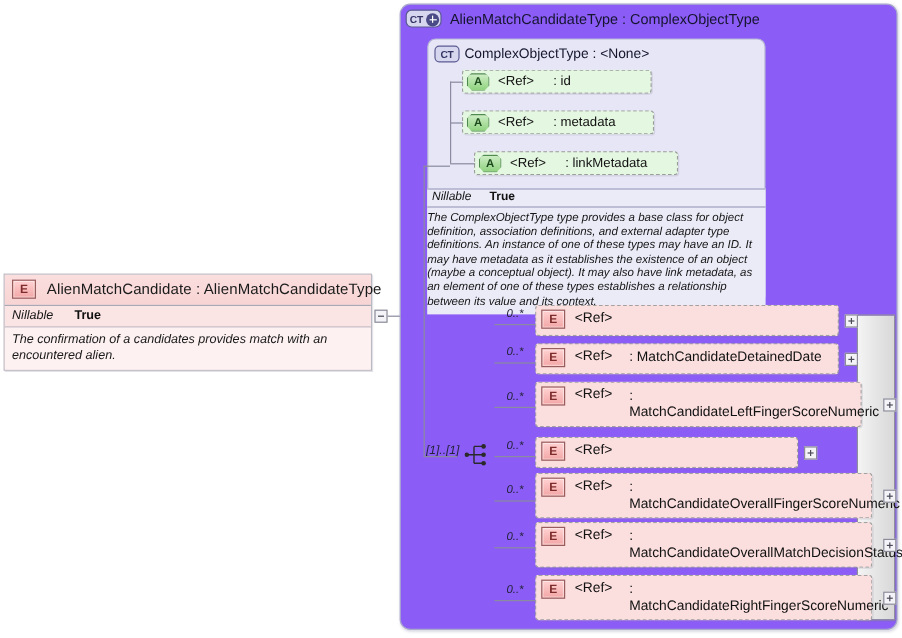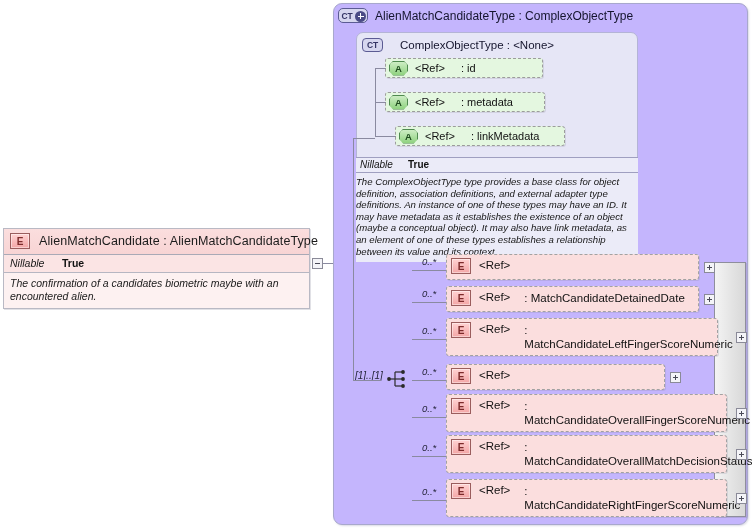--- a/index.html
+++ b/index.html
@@ -65,21 +65,21 @@
     content:"";position:absolute;left:2px;top:4px;width:5px;height:1px;background:#4a4a58;
   }
   .toggle.plus:after{
     content:"";position:absolute;left:4px;top:2px;width:1px;height:5px;background:#4a4a58;
   }
 
   
   .type-panel{
     position:absolute;
     left:333px;top:3px;width:415px;height:522px;
-    background:#c4b5fd;
+    background:#8b5cf6;
     border:1px solid #a8a8cc;
     border-radius:9px;
     box-sizing:border-box;
     box-shadow:1px 1px 2px rgba(110,110,150,.25);
   }
   .type-panel-head{
     position:absolute;left:4px;top:4px;
     display:flex;align-items:center;
   }
   .ico-CTplus{
@@ -103,21 +103,21 @@
     background:#e6e6f6;border:1px solid #b4b4d6;border-radius:7px;
     box-sizing:border-box;
   }
   .ct-head{position:absolute;left:5px;top:5px;display:flex;align-items:center;}
   .ico-CT{
     width:21px;height:14px;border:1px solid #5b5b93;border-radius:4px;
     background:#d6d6ef;display:flex;align-items:center;justify-content:center;
     box-sizing:border-box;flex:none;
   }
   .ico-CT .lbl{font-size:8.5px;font-weight:bold;color:#343464;letter-spacing:-.2px;}
-  .ct-title{margin-left:17px;font-size:11.5px;color:#15152e;white-space:nowrap;}
+  .ct-title{margin-left:4px;font-size:11.5px;color:#15152e;white-space:nowrap;}
 
   
   .attr-row{
     position:absolute;height:20px;
     background:#e4f7e0;
     border:1px dashed #9c9c9c;
     border-radius:3px;
     display:flex;align-items:center;
     box-sizing:border-box;
     box-shadow:1px 1px 0 rgba(130,130,150,.2);
@@ -193,21 +193,21 @@
 
   <div class="elem-box">
     <div class="elem-box-head">
       <div class="ico-E">E</div>
       <div class="elem-title">AlienMatchCandidate : AlienMatchCandidateType</div>
     </div>
     <div class="elem-prop">
       <span class="prop-key">Nillable</span>
       <span class="prop-val">True</span>
     </div>
-    <div class="elem-desc">The confirmation of a candidates biometric maybe with an encountered alien.</div>
+    <div class="elem-desc">The confirmation of a candidates provides match with an encountered alien.</div>
   </div>
 
   <div class="toggle" style="left:312px;top:258px;"></div>
   <div class="conn" style="left:323px;top:263px;width:12px;height:1px;"></div>
 
   <div class="type-panel">
 
     <div class="type-panel-head">
       <div class="ico-CTplus">
         <span class="lbl">CT</span>

